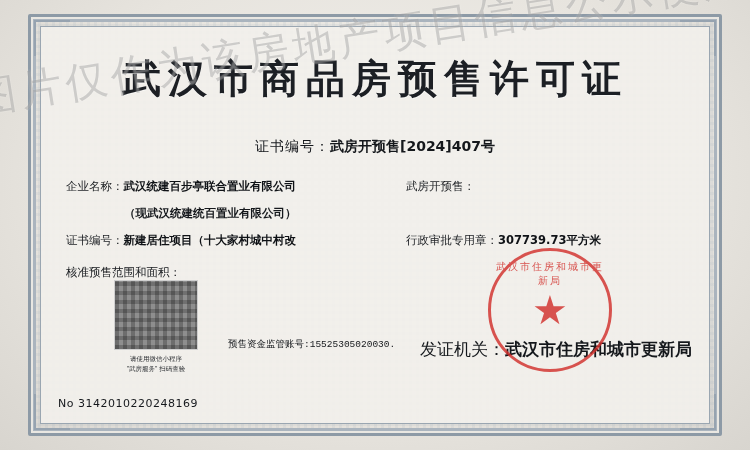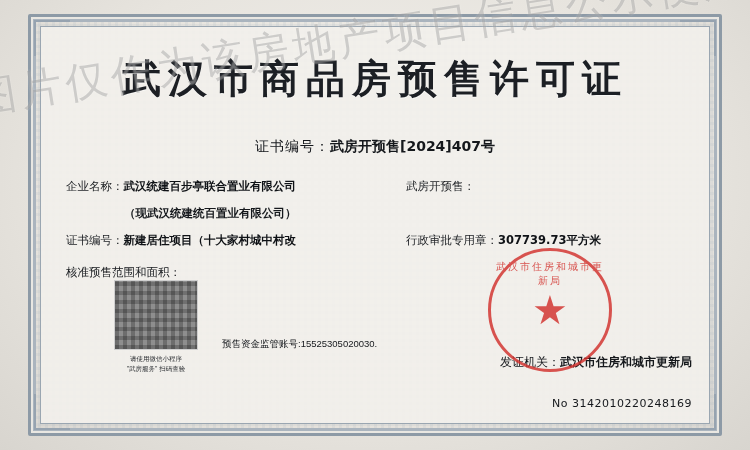--- a/index.html
+++ b/index.html
@@ -92,33 +92,33 @@
     background:
       repeating-linear-gradient(90deg,#8e8e8e 0 4px,#b9b9b9 4px 8px),
       repeating-linear-gradient(0deg,#9a9a9a 0 4px,#c4c4c4 4px 9px);
     background-blend-mode:multiply;
     filter:blur(.6px);
     border:1px solid #cfcfcf;
   }
   .qr-cap{font-size:6.5px;color:#2a2d31;text-align:center;line-height:1.5;margin-top:4px;}
 
   .escrow{
-    position:absolute;left:170px;top:304px;font-size:9.5px;color:#15181c;
-    font-family:Liberation Sans, sans-serif;
+    position:absolute;left:176px;top:304px;font-size:9.5px;color:#15181c;
+    font-family:Liberation Mono, monospace;
   }
   .issuer{
-    position:absolute;right:6px;top:320px;font-size:12px;color:#15181c;
+    position:absolute;right:6px;top:304px;font-size:17px;color:#15181c;
     font-family:"DejaVu Sans", sans-serif;
   }
   .issuer .val{font-weight:bold;}
 
   .footer{
-    position:absolute;left:6px;right:6px;bottom:6px;
+    position:absolute;left:6px;right:20px;bottom:6px;
     display:flex;justify-content:space-between;align-items:flex-end;
-    font-size:11px;color:#15181c;font-family:"DejaVu Sans", sans-serif;flex-direction:column;
+    font-size:11px;color:#15181c;font-family:"DejaVu Sans", sans-serif;
   }
   .footer .no{letter-spacing:.5px;}
   .footer .date{letter-spacing:3px;}
 
   
   .seal{
     position:absolute;right:86px;bottom:44px;
     width:118px;height:118px;border-radius:50%;
     border:3px solid #d2302c;
     opacity:.82;

